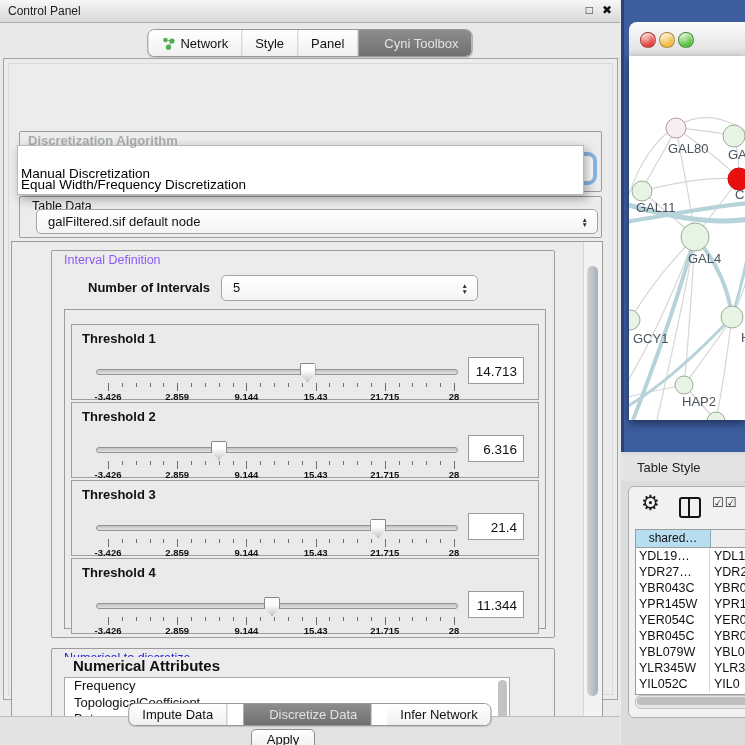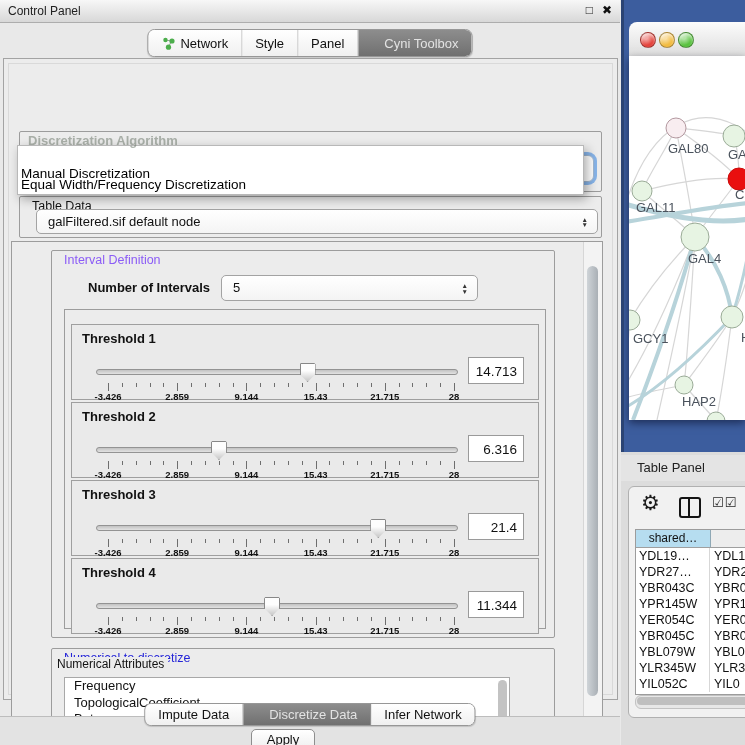--- a/index.html
+++ b/index.html
@@ -11,21 +11,21 @@
   .cp-titlebar{position:absolute;left:0;top:0;width:620px;height:22px;
     background:linear-gradient(#f7f7f7,#d8d8d8);border-bottom:1px solid #adadad;}
   .cp-title{position:absolute;left:8px;top:0;line-height:22px;font-size:12px;color:#222;}
   .cp-float{position:absolute;right:27px;top:3px;font-size:12px;font-weight:700;color:#222;cursor:default;}
   .cp-close{position:absolute;right:8px;top:3px;font-size:12px;font-weight:700;color:#111;cursor:default;}
   
   .seg{position:absolute;left:50%;transform:translateX(-50%);display:flex;
     border:1px solid #979797;border-radius:7px;overflow:hidden;background:#fff;
     box-shadow:0 1px 1px rgba(0,0,0,.15);}
   #top-tabs{top:29px;height:26px;}
-  #bottom-tabs{top:703px;height:21px;z-index:6;}
+  #bottom-tabs{top:703px;height:21px;z-index:6;gap:16px;}
   .seg .tab{display:flex;align-items:center;gap:5px;padding:0 13px;font-size:13px;
     background:linear-gradient(#ffffff,#f0f0f0);border-right:1px solid #b9b9b9;color:#111;white-space:nowrap;}
   .seg .tab:last-child{border-right:none;}
   .seg .tab.selected{background:linear-gradient(#8d8d8d,#707070);color:#e3e3e3;border-right-color:#6a6a6a;padding-left:26px;}
   
   .tab-content{position:absolute;left:3px;top:58px;width:613px;height:640px;
     border:1px solid #a3a3a3;background:#ececec;}
   .tab-content::before{content:"";position:absolute;left:4px;top:4px;right:4px;bottom:4px;
     border:1px solid #d9d9d9;pointer-events:none;}
   .groupbox{position:absolute;border:1px solid #9c9c9c;border-radius:2px;background:#ececec;}
@@ -74,21 +74,21 @@
     clip-path:polygon(0 8%,8% 0,92% 0,100% 8%,100% 58%,50% 100%,0 58%);}
   .ticks{position:absolute;left:12px;right:2px;top:22px;height:8px;}
   .tick{position:absolute;width:1px;background:#6e6e6e;top:0;}
   .tick.minor{height:4px;}
   .tick.major{height:8px;}
   .tick-labels{position:absolute;left:12px;right:2px;top:30px;height:10px;}
   .tick-lab{position:absolute;transform:translateX(-50%);font-size:9.5px;font-weight:700;color:#111;white-space:nowrap;}
   .value-box{position:absolute;right:14px;top:32px;width:56px;height:27px;background:#fff;
     border:1px solid #9a9a9a;font-size:13.5px;text-align:right;line-height:27px;padding-right:6px;box-sizing:border-box;}
   #attr-group{left:39px;top:406px;width:502px;height:90px;}
-  .attr-label{position:absolute;left:1px;top:8px;font-size:12px;font-weight:400;background:#ececec;padding:0 4px;}
+  .attr-label{position:absolute;left:1px;top:8px;font-size:15px;font-weight:700;background:#ececec;padding:0 20px;}
   #attr-list{position:absolute;left:12px;top:28px;width:444px;height:56px;background:#fff;
     border:1px solid #a8a8a8;overflow:hidden;}
   .attr-item{padding:1px 0 1px 9px;font-size:13px;line-height:14.5px;color:#111;}
   #attr-scroll{position:absolute;right:2px;top:2px;width:9px;height:50px;border-radius:5px;background:#c3c3c3;}
   #apply-btn{position:absolute;left:247px;top:670px;width:62px;height:21px;
     background:linear-gradient(#ffffff,#ededed);border:1px solid #8e8e8e;border-radius:5px;
     font-size:13px;text-align:center;line-height:20px;z-index:6;}
   .bottom-strip{position:absolute;left:0;top:716px;width:620px;height:29px;background:#e3e3e3;border-top:1px solid #bdbdbd;}
   
   #right-pane{position:absolute;left:621px;top:0;width:124px;height:745px;background:#dcdcdc;}
@@ -443,21 +443,21 @@
             <text x="4" y="287" class="nlab">GCY1</text>
             <circle cx="103" cy="261" r="11" fill="#e7f4e3" stroke="#9aab97" stroke-width="1"></circle>
             <text x="112" y="286" class="nlab">H</text>
             <circle cx="55" cy="329" r="9" fill="#e7f4e3" stroke="#9aab97" stroke-width="1"></circle>
             <text x="53" y="350" class="nlab">HAP2</text>
             <circle cx="87" cy="365" r="9" fill="#e7f4e3" stroke="#9aab97" stroke-width="1"></circle>
           </svg>
       </div>
     </div>
     <div id="table-panel-bar">
-      <span id="table-panel-title">Table Panel</span>
+      <span id="table-panel-title">Table Style</span>
     </div>
     <div id="table-box">
       <span class="gear">⚙</span>
       <span class="colicon"></span>
       <span class="checkicons">☑☑</span>
       <div id="mini-table">
         <div class="mt-header">
           <div class="mt-h1">shared…</div>
           <div class="mt-h2">n</div>
         </div>

